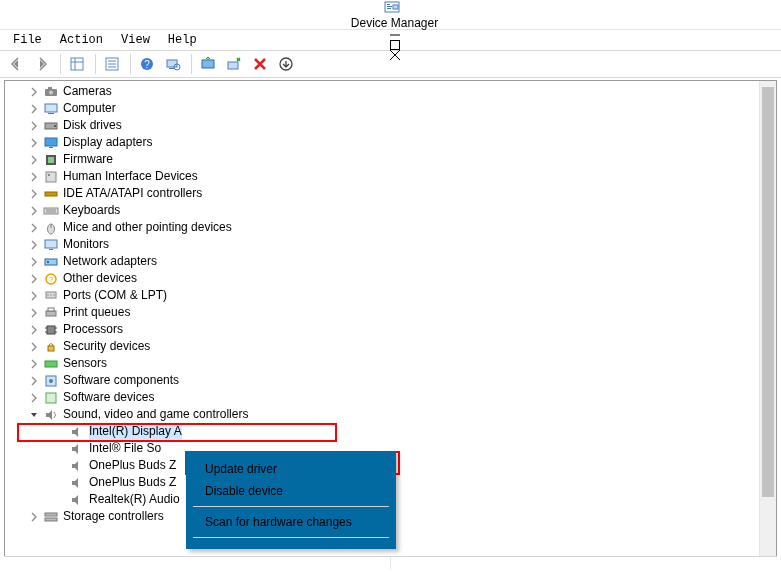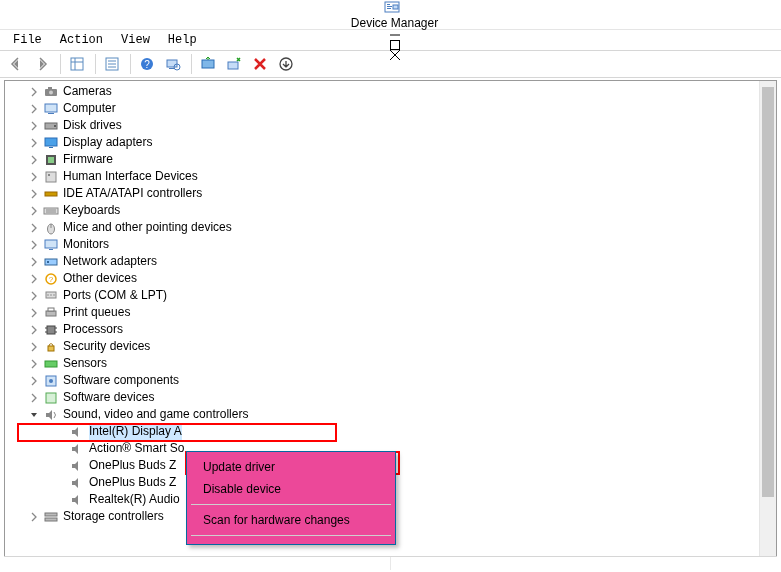--- a/index.html
+++ b/index.html
@@ -96,22 +96,22 @@
   
   .highlight {
     position: absolute;
     border: 2px solid #ff0000;
     pointer-events: none;
     z-index: 5;
   }
   
   .contextmenu {
     position: absolute;
-    background: #ec4899;
-    border: 1px solid #0369a1;
+    background: #0369a1;
+    border: 3px solid #0369a1;
     box-shadow: 3px 3px 4px rgba(0,0,0,.25);
     padding: 4px 2px;
     min-width: 210px;
     z-index: 6;
   }
   .contextmenu .cmitem {
     height: 22px;
     display:flex;
     align-items:center;
     padding: 0 18px 0 14px;
@@ -557,21 +557,21 @@
         </span>
         <span class="label">Intel(R) Display A</span>
       </div>
       <div class="row indent2">
         <span class="toggle"></span>
         <span class="ticon">
           <svg viewBox="0 0 16 16">
             <path d="M3 6 L6 6 L9 3 L9 13 L6 10 L3 10 Z" fill="#888"></path>
           </svg>
         </span>
-        <span class="label">Action® Smart So</span>
+        <span class="label">Intel® File So</span>
       </div>
       <div class="row indent2">
         <span class="toggle"></span>
         <span class="ticon">
           <svg viewBox="0 0 16 16">
             <path d="M3 6 L6 6 L9 3 L9 13 L6 10 L3 10 Z" fill="#888"></path>
           </svg>
         </span>
         <span class="label">OnePlus Buds Z</span>
       </div>

